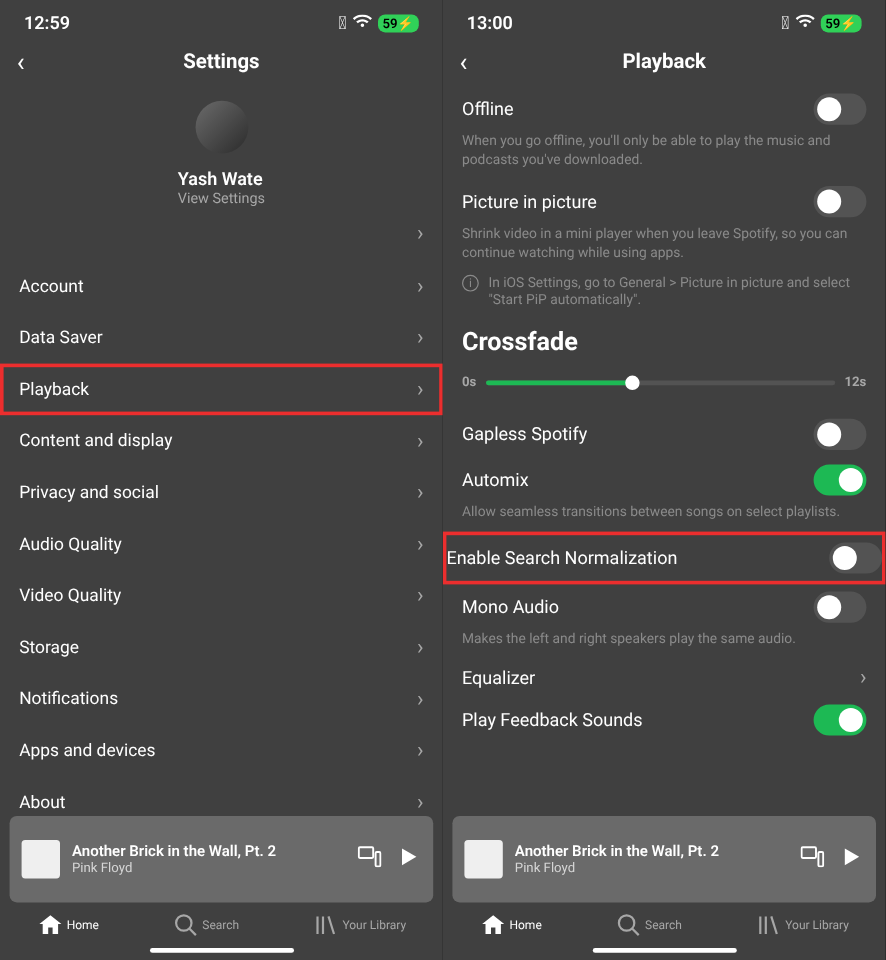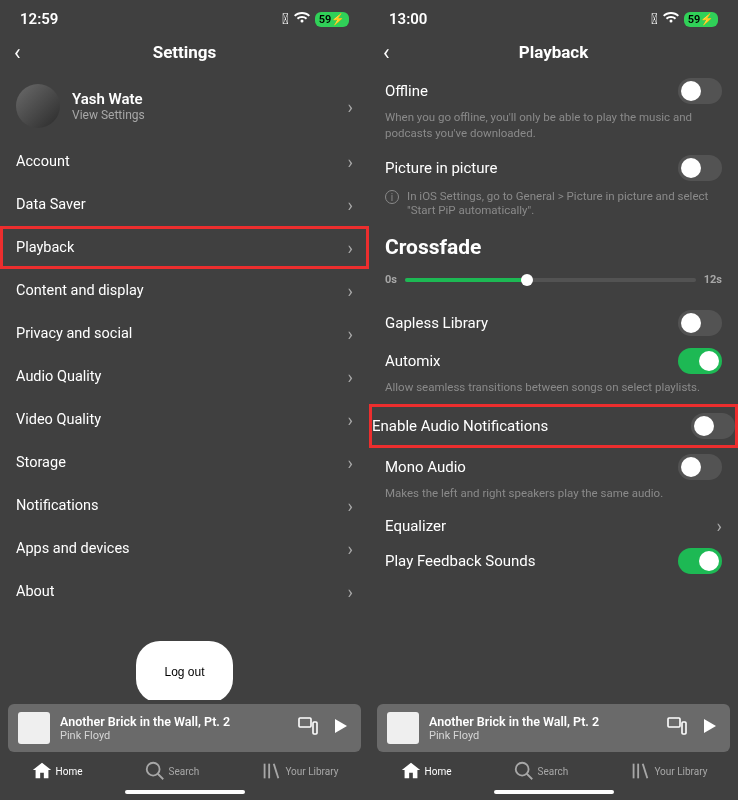--- a/index.html
+++ b/index.html
@@ -41,20 +41,21 @@
       left: 14px;
       font-size: 22px;
     }
     .header .title { font-size: 17px; font-weight: 700; }
     .content { flex: 1; overflow: hidden; padding: 0 16px; }
     .profile-row {
       display: flex;
       align-items: center;
       gap: 12px;
       padding: 12px 0;
+      flex-direction: column;
     }
     .avatar {
       width: 44px;
       height: 44px;
       border-radius: 50%;
       background: linear-gradient(135deg,#6b6b6b,#2b2b2b);
       flex-shrink: 0;
     }
     .profile-text .name { font-size: 15px; font-weight: 600; }
     .profile-text .sub { font-size: 12px; color: #a7a7a7; }
@@ -78,21 +79,21 @@
       font-weight: 400;
       border: none;
       border-radius: 24px;
       padding: 24px 28px;
       font-size: 12px;
     }
     .now-playing {
       margin: 4px 8px 0;
       background: #6a6a6a;
       border-radius: 6px;
-      padding: 8px 10px;
+      padding: 20px 10px;
       display: flex;
       align-items: center;
       gap: 10px;
     }
     .np-art {
       width: 32px;
       height: 32px;
       background: #efefef;
       border-radius: 3px;
       flex-shrink: 0;
@@ -322,47 +323,48 @@
     <div class="setting-row">
       <span>Offline</span>
       <div class="toggle"></div>
     </div>
     <div class="setting-sub">When you go offline, you'll only be able to play the music and podcasts you've downloaded.</div>
 
     <div class="setting-row">
       <span>Picture in picture</span>
       <div class="toggle"></div>
     </div>
+    <div class="setting-sub">Shrink video in a mini player when you leave Spotify, so you can continue watching while using apps.</div>
     <div class="info-row">
       <span class="info-icon">i</span>
       <span>In iOS Settings, go to General &gt; Picture in picture and select "Start PiP automatically".</span>
     </div>
 
     <div class="section-title">Crossfade</div>
     <div class="slider-wrap">
       <span>0s</span>
       <div class="slider">
         <div class="slider-fill"></div>
         <div class="slider-thumb"></div>
       </div>
       <span>12s</span>
     </div>
 
     <div class="setting-row">
-      <span>Gapless Library</span>
+      <span>Gapless Spotify</span>
       <div class="toggle"></div>
     </div>
     <div class="setting-row">
       <span>Automix</span>
       <div class="toggle on"></div>
     </div>
     <div class="setting-sub">Allow seamless transitions between songs on select playlists.</div>
 
     <div class="setting-row highlight-red">
-      <span>Enable Audio Notifications</span>
+      <span>Enable Search Normalization</span>
       <div class="toggle"></div>
     </div>
 
     <div class="setting-row">
       <span>Mono Audio</span>
       <div class="toggle"></div>
     </div>
     <div class="setting-sub">Makes the left and right speakers play the same audio.</div>
 
     <div class="setting-row">

